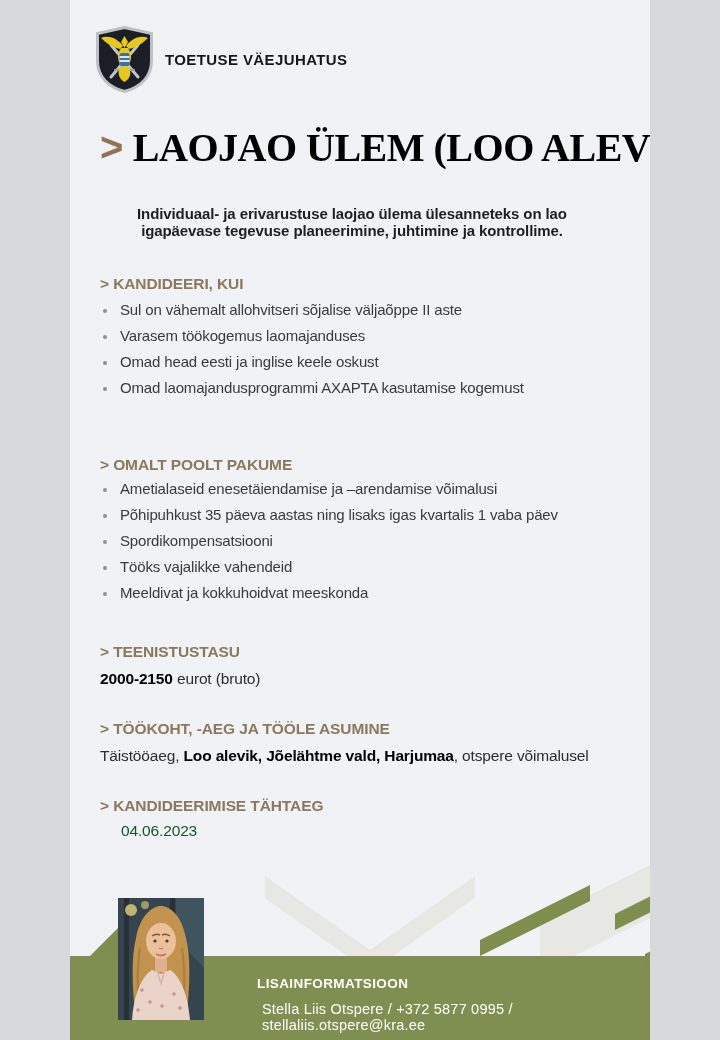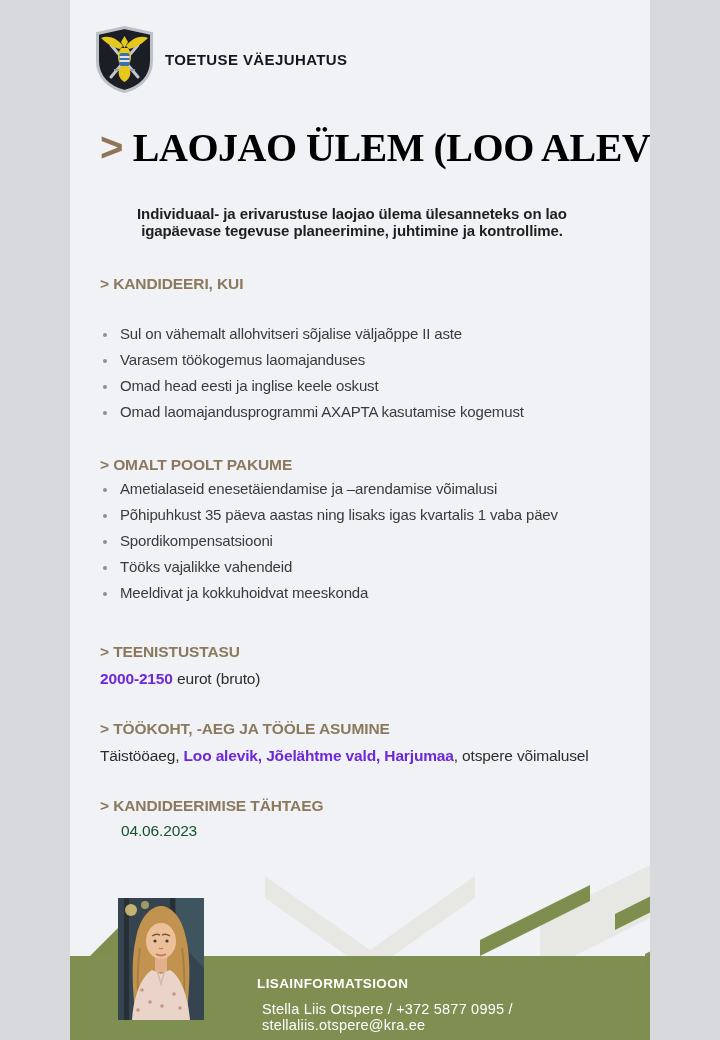--- a/index.html
+++ b/index.html
@@ -47,21 +47,21 @@
     font-size:15px;color:#3a3a3a;letter-spacing:-.15px;
   }
   ul.bullets .dot{
     flex:0 0 auto;width:4px;height:4px;border-radius:50%;
     background:#8f8f8f;margin:8px 13px 0 3px;
   }
   .body-line{
     position:absolute;left:30px;
     font-size:15.5px;color:#2c2c2c;letter-spacing:-.15px;
   }
-  .body-line b{color:#6d28d9;}
+  .body-line b{color:#000000;}
   
   .deco{position:absolute;left:0;top:780px;width:720px;height:260px;}
   .photo{position:absolute;left:48px;top:898px;width:86px;height:122px;}
   .footer-label{
     position:absolute;left:187px;top:976px;
     font-size:13.5px;font-weight:bold;color:#ffffff;letter-spacing:.4px;
   }
   .footer-contact{
     position:absolute;left:192px;top:1001px;
     font-size:14.5px;color:#ffffff;letter-spacing:.2px;
@@ -96,21 +96,21 @@
   </svg>
   <div class="org-name">TOETUSE VÄEJUHATUS</div>
 
   <div class="title">
     <span class="marker">&gt;</span><span class="text">LAOJAO ÜLEM (LOO ALEVIK)</span>
   </div>
 
   <div class="intro">Individuaal- ja erivarustuse laojao ülema ülesanneteks on lao igapäevase tegevuse planeerimine, juhtimine ja kontrollime.</div>
 
   <div class="sec-heading" style="top:275px;">&gt; KANDIDEERI, KUI</div>
-  <ul class="bullets" style="top:301px;margin-top:24px;">
+  <ul class="bullets" style="top:301px;">
     <li>
         <span class="dot"></span>
         <span>Sul on vähemalt allohvitseri sõjalise väljaõppe II aste</span>
       </li>
     <li>
         <span class="dot"></span>
         <span>Varasem töökogemus laomajanduses</span>
       </li>
     <li>
         <span class="dot"></span>

